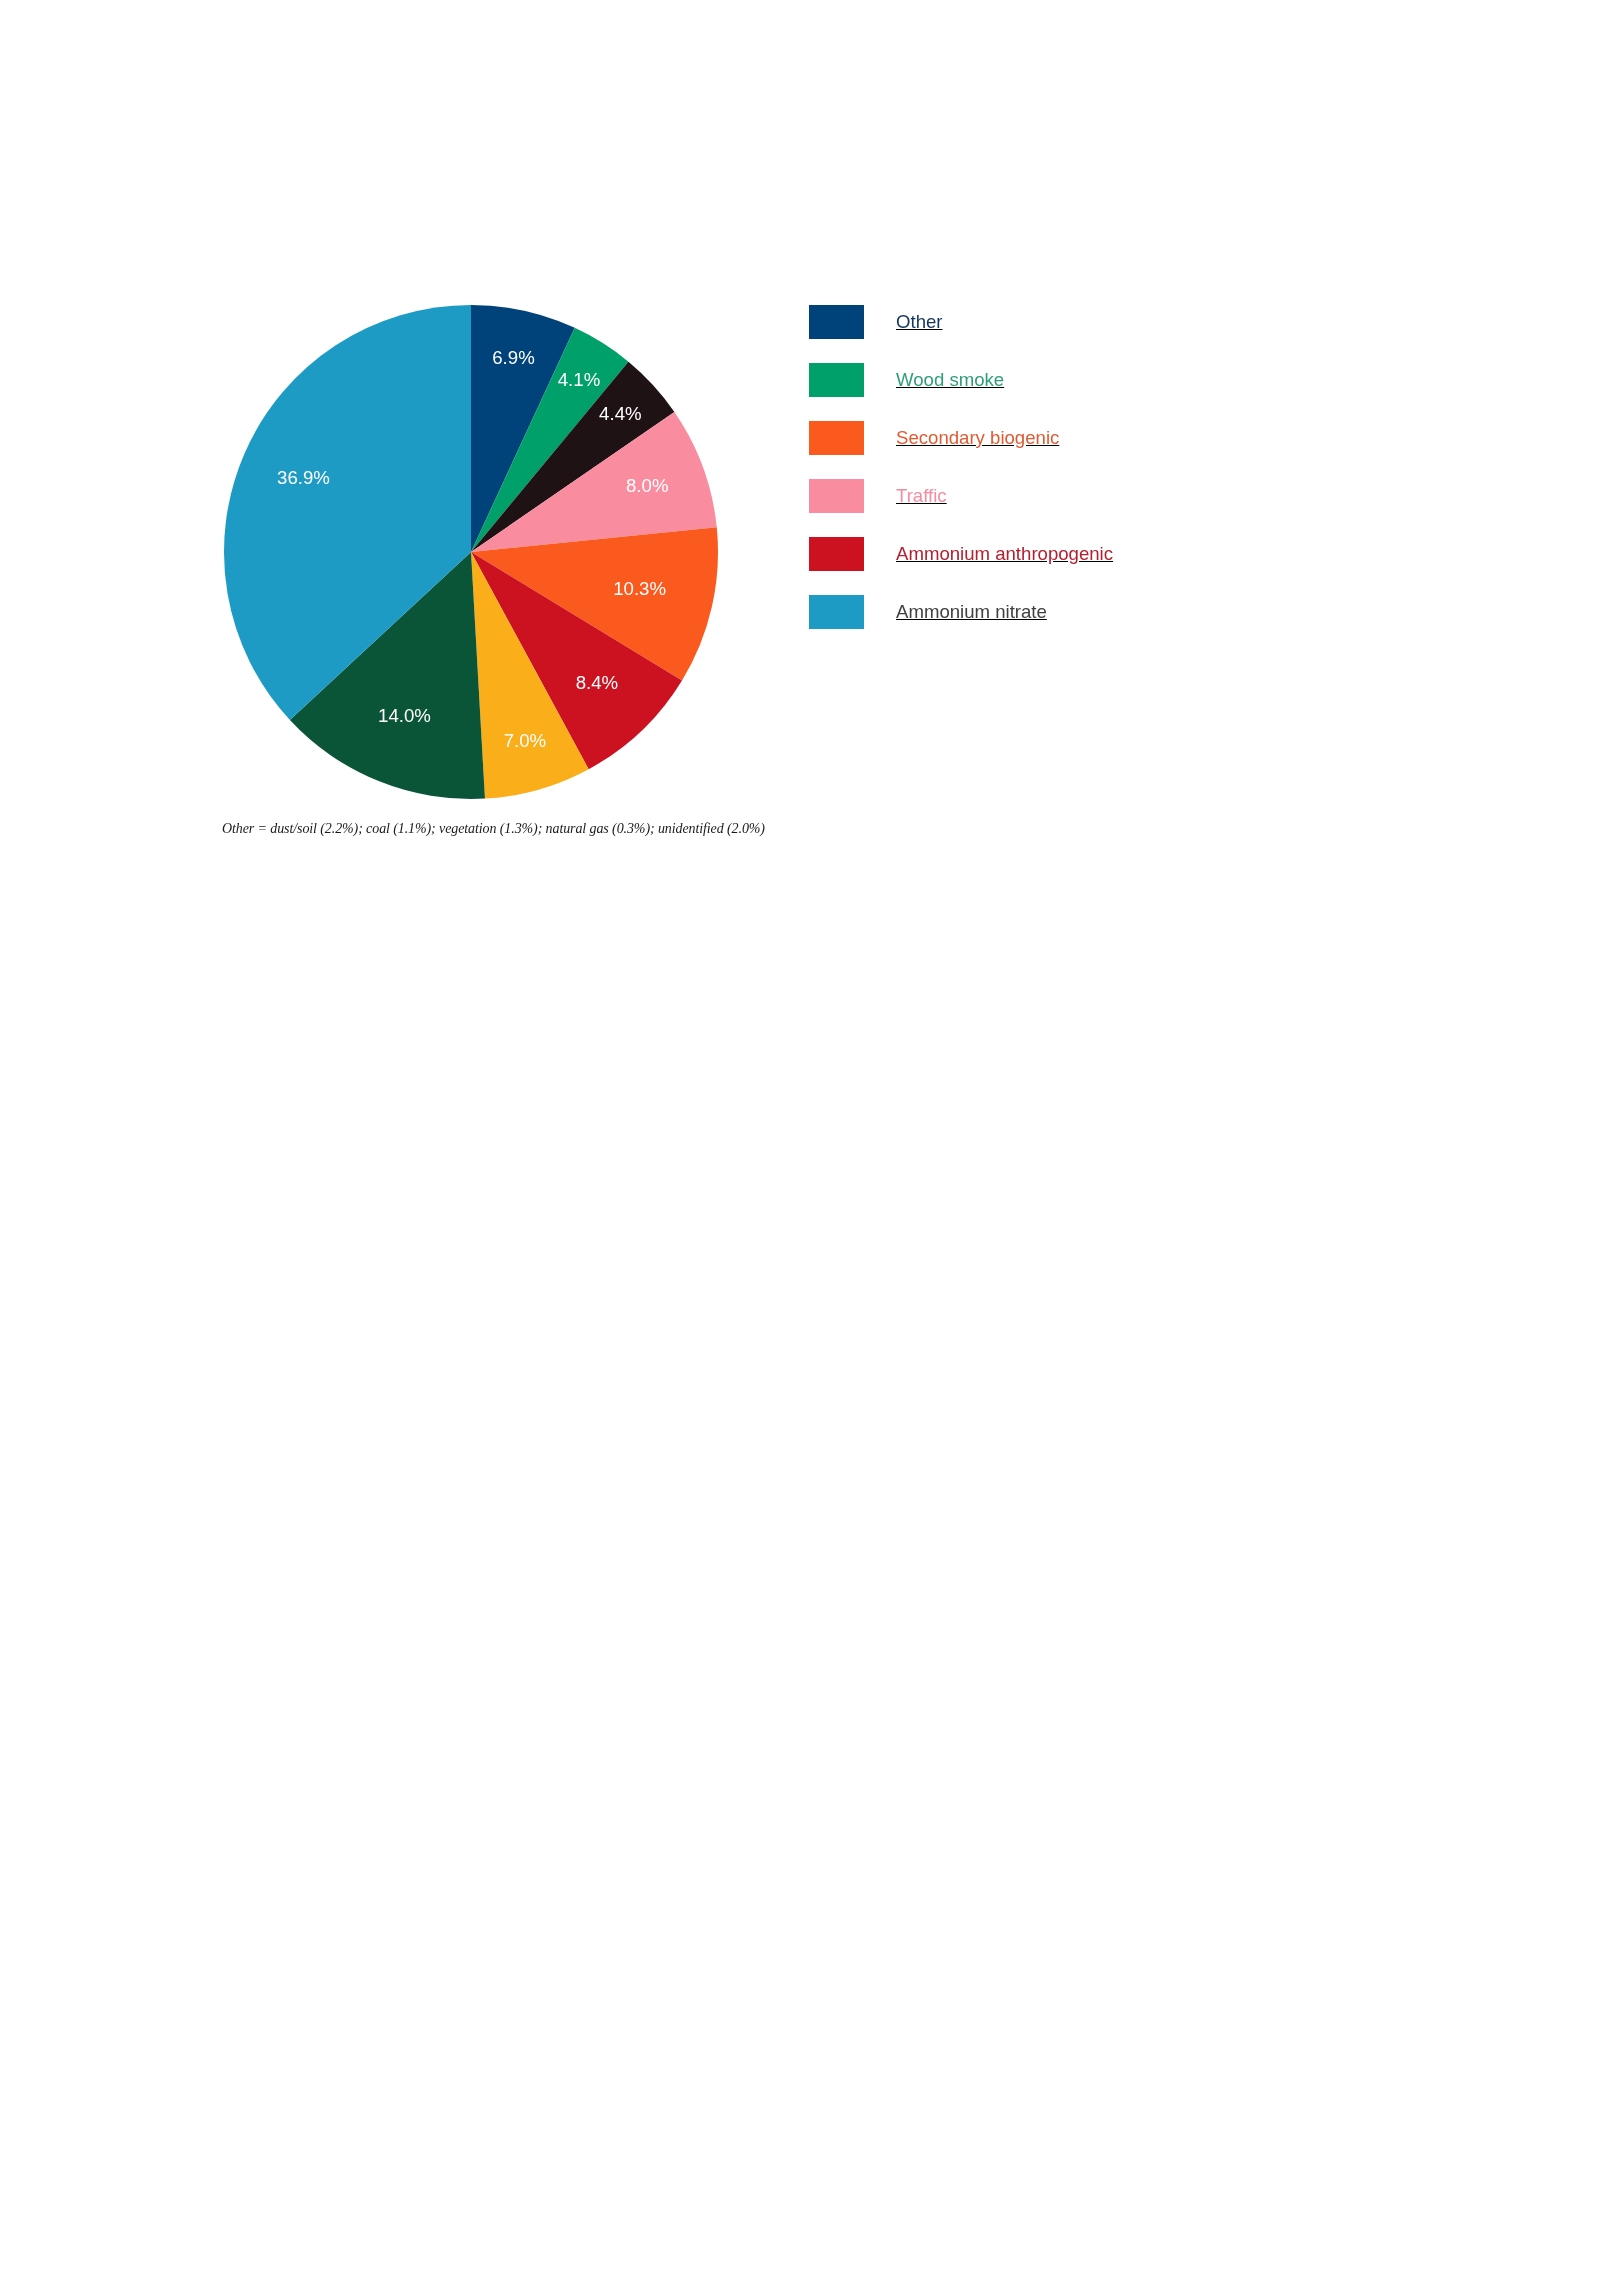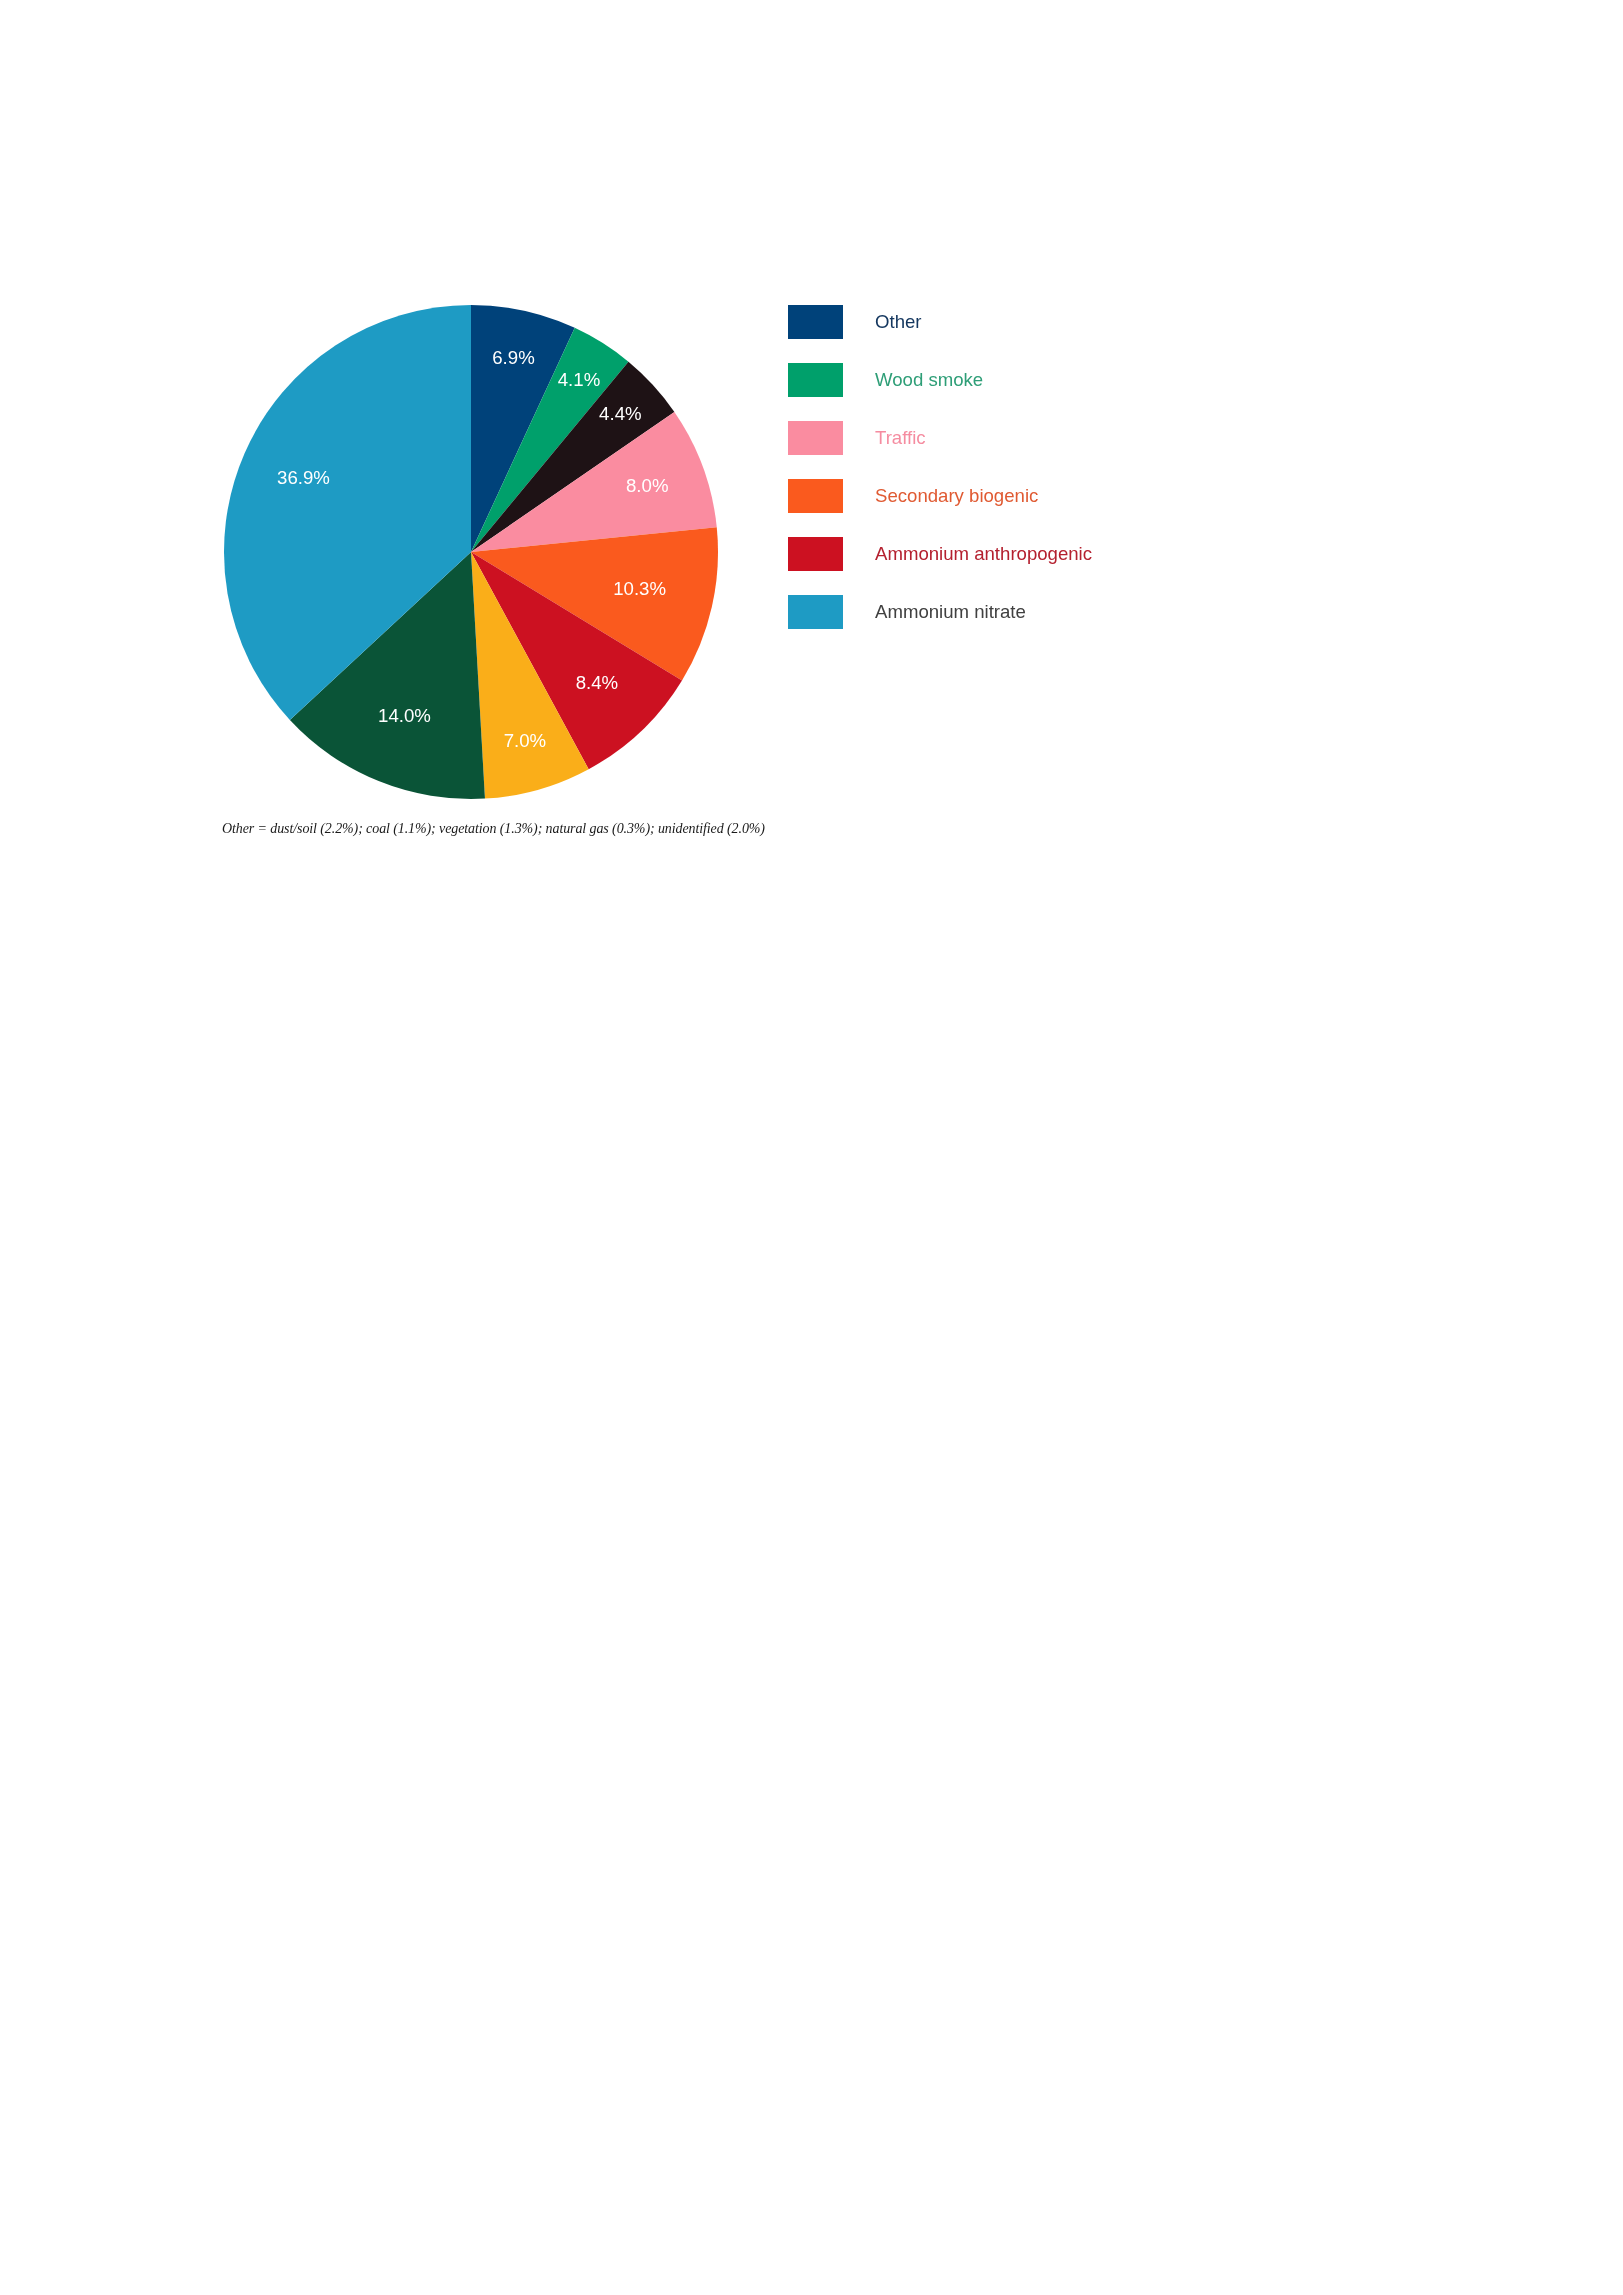--- a/index.html
+++ b/index.html
@@ -36,23 +36,24 @@
   }
   .slice-label {
     font-family: "Liberation Sans", sans-serif;
     font-size: 21px;
     fill: #ffffff;
     text-anchor: middle;
     dominant-baseline: middle;
   }
   #legend {
     position: absolute;
-    left: 788px;
+    left: 809px;
     top: 293px;
     width: 382px;
+    text-decoration: underline;
   }
   .legend-item {
     display: flex;
     align-items: center;
     height: 58px;
   }
   .legend-swatch {
     width: 55px;
     height: 34px;
     flex: 0 0 55px;
@@ -111,26 +112,26 @@
   <div id="legend">
       <div class="legend-item">
         <span class="legend-swatch" style="background: rgb(0, 66, 122);"></span>
         <span class="legend-label" style="color: rgb(19, 54, 94);">Other</span>
       </div>
       <div class="legend-item">
         <span class="legend-swatch" style="background: rgb(0, 160, 107);"></span>
         <span class="legend-label" style="color: rgb(46, 158, 119);">Wood smoke</span>
       </div>
       <div class="legend-item">
+        <span class="legend-swatch" style="background: rgb(250, 90, 30);"></span>
+        <span class="legend-label" style="color: rgb(224, 90, 50);">Secondary biogenic</span>
+      </div>
+      <div class="legend-item">
         <span class="legend-swatch" style="background: rgb(250, 140, 160);"></span>
         <span class="legend-label" style="color: rgb(245, 140, 160);">Traffic</span>
-      </div>
-      <div class="legend-item">
-        <span class="legend-swatch" style="background: rgb(250, 90, 30);"></span>
-        <span class="legend-label" style="color: rgb(224, 90, 50);">Secondary biogenic</span>
       </div>
       <div class="legend-item">
         <span class="legend-swatch" style="background: rgb(204, 17, 33);"></span>
         <span class="legend-label" style="color: rgb(180, 32, 47);">Ammonium anthropogenic</span>
       </div>
       <div class="legend-item">
         <span class="legend-swatch" style="background: rgb(30, 155, 196);"></span>
         <span class="legend-label" style="color: #404040;">Ammonium nitrate</span>
       </div>
     </div>

